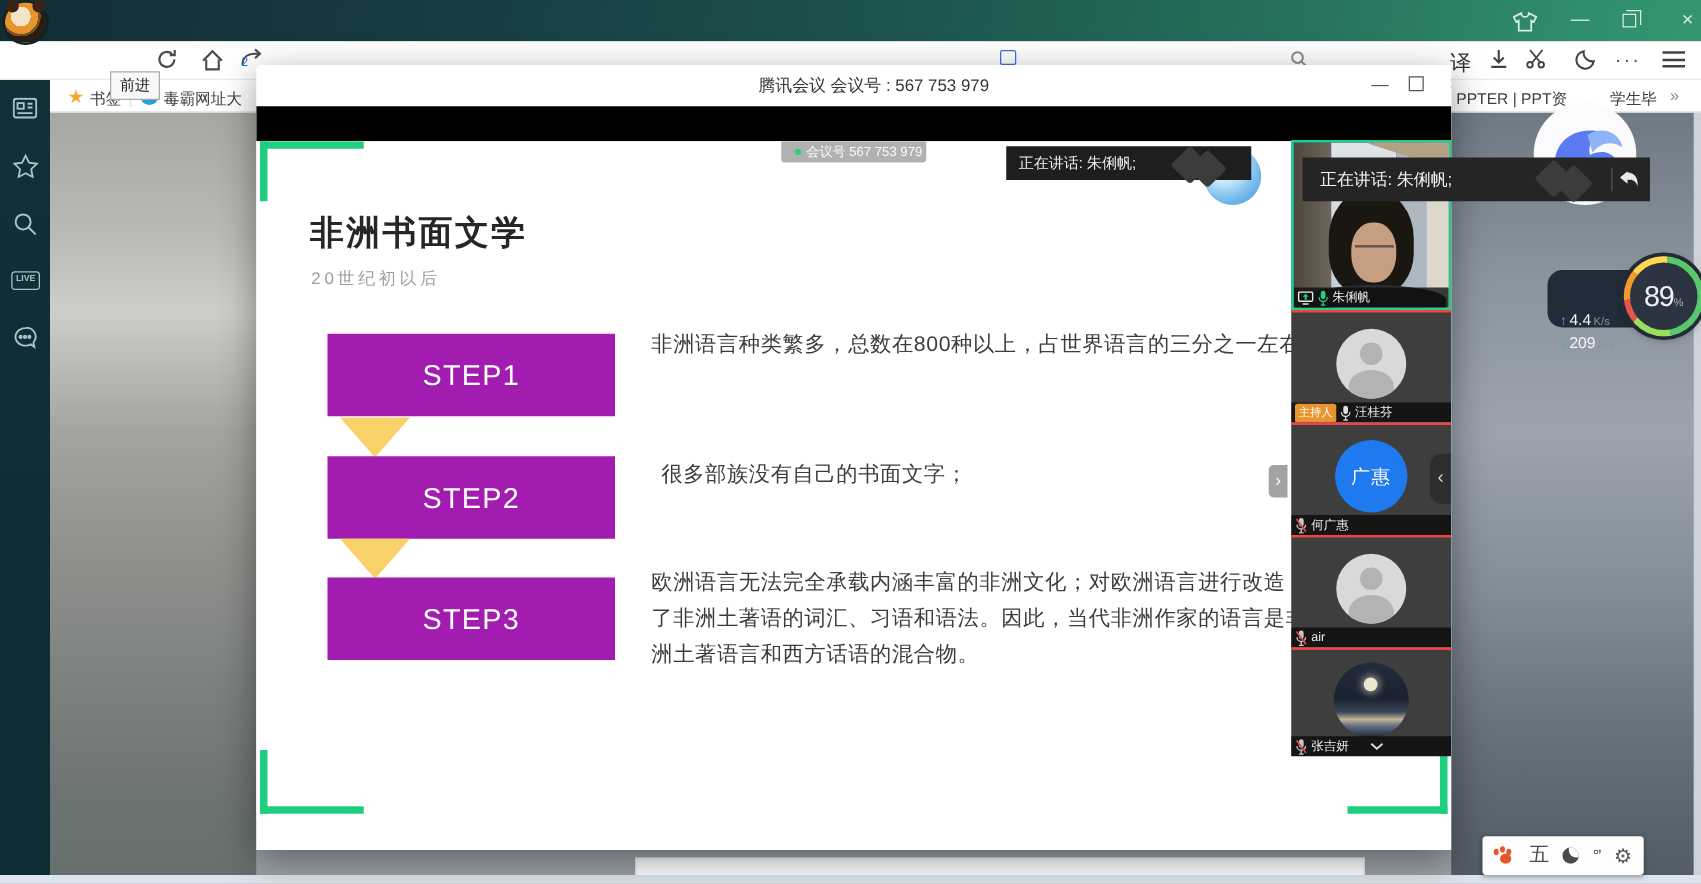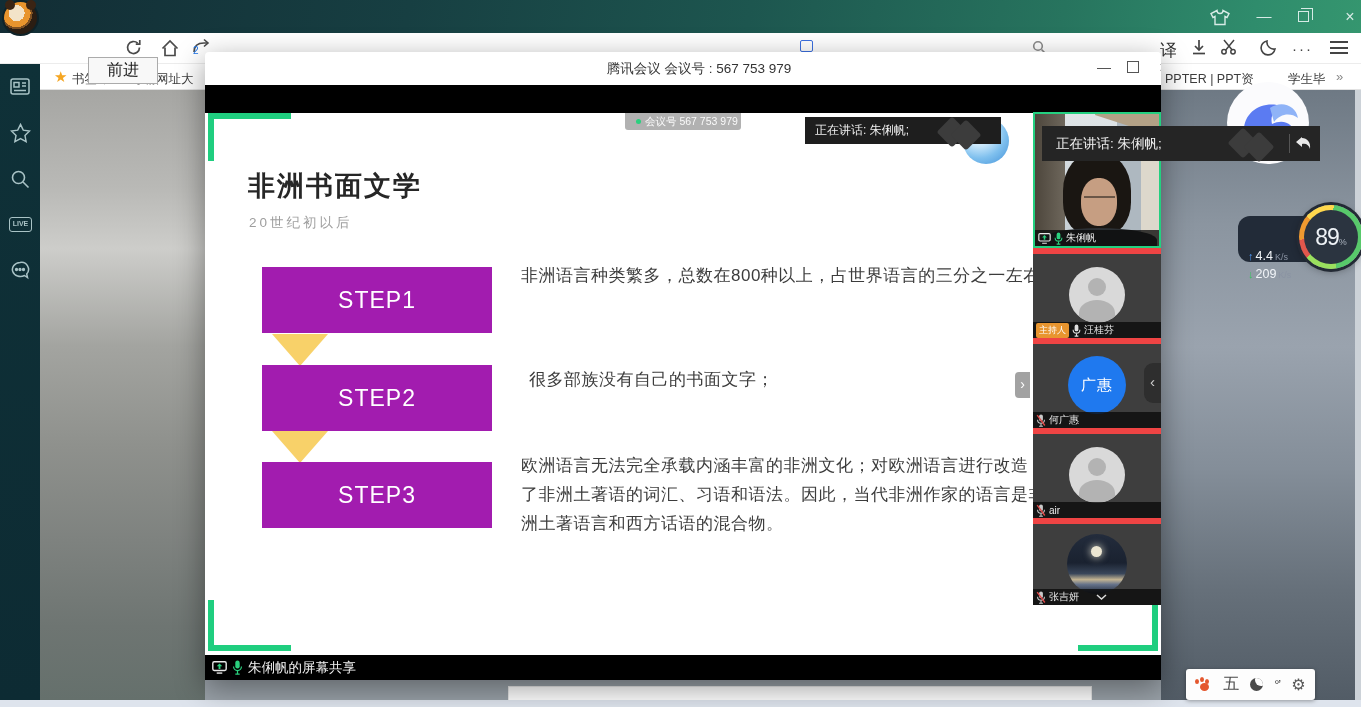--- a/index.html
+++ b/index.html
@@ -56,21 +56,21 @@
   
   .page-left { left:40px; top:90px; width:165px; height:610px;
     background:linear-gradient(180deg,#a6a6a3 0%,#b9b9b6 16%,#cdcdca 26%,#a3a4a0 42%,#8f918d 58%,#7e827f 74%,#6e7572 88%,#65706c 100%); }
   .page-right { left:1161px; top:90px; width:194px; height:610px;
     background:linear-gradient(180deg,#6e7984 0%,#8b95a0 22%,#9aa3ae 42%,#848e99 62%,#66707a 82%,#525c66 100%); }
   .page-white { left:508px; top:686px; width:584px; height:16px; background:#fff; border:1px solid #e7e7e7; }
   .scrollbar { left:1355px; top:90px; width:6px; height:610px; background:#ccd2d8; }
   .bottomstrip { left:0; top:700px; width:1361px; height:7px; background:#dee4ed; }
 
   
-  .tip-fwd { left:88px; top:57px; padding:2px 18px; background:#f8f8f8; border:1px solid #ababab; font-size:16px; color:#222; z-index:6;}
+  .tip-fwd { left:88px; top:57px; padding:2px 7px; background:#f8f8f8; border:1px solid #ababab; font-size:12px; color:#222; z-index:6;}
 
   
   .meet { left:205px; top:52px; width:956px; height:628px; background:#fff; z-index:10;
     box-shadow:0 8px 30px rgba(0,0,0,.4); border-radius:4px 4px 0 0; overflow:hidden;}
   .m-titlebar { left:0; top:0; width:956px; height:33px; background:#fff;margin-left:16px; }
   .m-title { left:0; top:0; width:956px; height:33px; line-height:33px; text-align:center; font-size:13.5px; color:#333;}
   .m-min { left:872px; top:6px; width:22px; height:20px; color:#555; font-size:14px; text-align:center; line-height:18px;}
   .m-max { left:906px; top:9px; width:12px; height:12px; border:1.3px solid #555;}
   .m-close { left:932px; top:6px; width:22px; height:20px; color:#555; font-size:16px; text-align:center; line-height:19px;}
   .m-blackbar { left:0; top:33px; width:956px; height:28px; background:#000; }
@@ -99,21 +99,21 @@
   .h-expand { left:810px; top:259px; width:15px; height:26px; background:#a2a2a2; border-radius:4px 0 0 4px;
     color:#fff; font-size:14px; text-align:center; line-height:24px;}
   .h-collapse { left:939px; top:311px; width:17px; height:40px; background:#2e2e2e; border-radius:9px 0 0 9px;
     color:#d0d0d0; font-size:15px; text-align:center; line-height:38px;}
 
   
   .vtile { left:828px; top:60px; width:128px; height:136px; border:2px solid #23d080; overflow:hidden; background:#1d4ed8;}
   .lbl { position:absolute; left:0; bottom:0; width:100%; height:16px; background:rgba(10,10,10,.78);
     display:flex; align-items:center; gap:3px; padding:0 3px; }
   .lbl .nm { color:#ececec; font-size:10px; white-space:nowrap;}
-  .ptile { left:828px; width:128px; height:90px; background:#3e3e3e; border-top:6px solid #ef4444; overflow:hidden;}
+  .ptile { left:828px; width:128px; height:90px; background:#3e3e3e; border-top:2px solid #ef4444; overflow:hidden;}
   .av-sil { position:absolute; left:36px; top:13px; width:56px; height:56px; border-radius:50%; background:#d9d9d9; overflow:hidden;}
   .av-sil .hd { position:absolute; left:19px; top:11px; width:18px; height:18px; border-radius:50%; background:#b3b3b3;}
   .av-sil .bd { position:absolute; left:10px; top:33px; width:36px; height:26px; border-radius:50% 50% 0 0; background:#b3b3b3;}
   .av-blue { position:absolute; left:35px; top:12px; width:58px; height:58px; border-radius:50%; background:#1F79EF;
     color:#fff; font-size:15px; display:flex; align-items:center; justify-content:center; letter-spacing:1px;}
   .av-moon { position:absolute; left:34px; top:10px; width:60px; height:60px; border-radius:50%; overflow:hidden;
     background:linear-gradient(180deg,#232c3c 0%,#1a2230 48%,#39465a 66%,#c3b492 76%,#66738a 84%,#1c2434 100%);}
   .av-moon::before { content:""; position:absolute; left:24px; top:12px; width:11px; height:11px; border-radius:50%;
     background:#ece6d2; box-shadow:0 0 6px 2px rgba(240,235,215,.5);}
   .hostbadge { background:#E8952F; color:#fff; font-size:9px; padding:1px 3px; border-radius:2px; flex:none;}
@@ -417,33 +417,20 @@
 
   <div class="abs h-collapse">‹</div>
 
   <div class="abs bluecirc"></div>
   <div class="abs toast1">
     <span class="txt">正在讲话: 朱俐帆;</span>
     <span class="wm" style="right:38px; top:4px;"></span>
     <span class="wm" style="right:24px; top:7px;"></span>
   </div>
 
-  <div class="abs m-bottombar">
-    <svg width="15" height="13" viewBox="0 0 16 14">
-        <rect x="0.8" y="0.8" width="14.4" height="9.4" rx="1.5" fill="none" stroke="#e8e8e8" stroke-width="1.5"></rect>
-        <path d="M8 2.6l3 3h-2v3H7v-3H5z" fill="#2ad07e"></path>
-        <path d="M5 13h6" stroke="#e8e8e8" stroke-width="1.5"></path>
-      </svg>
-    <svg width="11" height="15" viewBox="0 0 12 17">
-        <rect x="3.5" y="0.5" width="5" height="9" rx="2.5" fill="#2ad07e"></rect>
-        <path d="M1.5 7.5a4.5 4.5 0 0 0 9 0" fill="none" stroke="#2ad07e" stroke-width="1.4"></path>
-        <path d="M6 12.5v3M3.5 16h5" stroke="#2ad07e" stroke-width="1.4" fill="none"></path>
-      </svg>
-    <span class="txt">朱俐帆的屏幕共享</span>
-  </div>
 </div>
 
 <div class="abs bird">
   <svg width="88" height="82" viewBox="0 0 88 82">
     <circle cx="44" cy="41" r="41" fill="#fbfbfd"></circle>
     <path d="M20 52 C18 30 38 18 58 24 C50 28 46 34 48 42 C60 36 72 42 70 56 C60 48 50 50 44 58 C36 50 28 48 20 52 Z" fill="#5b7bf2"></path>
     <path d="M46 26 C58 18 72 24 74 36 C66 30 56 32 50 40 Z" fill="#8fb3f7"></path>
     <path d="M30 54 C34 44 44 42 52 46 C46 52 40 58 32 60 Z" fill="#3b55d6"></path>
   </svg>
 </div>

